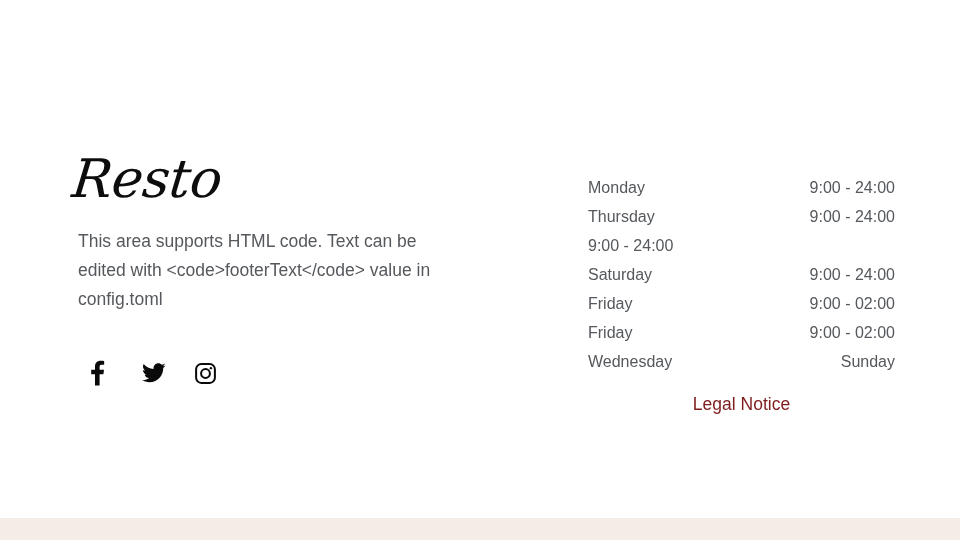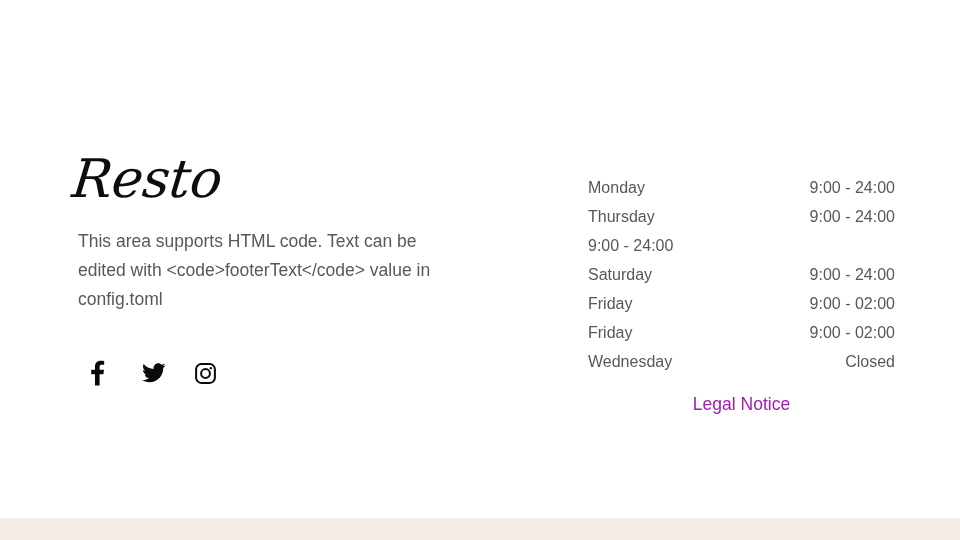--- a/index.html
+++ b/index.html
@@ -124,21 +124,21 @@
   .hours-time { text-align: center; }
 
   .legal-wrap {
     margin-top: 14px;
     text-align: center;
     width: 307px;
   }
   .legal-link {
     font-size: 17.5px;
     line-height: 29px;
-    color: #a21caf;
+    color: #7f1d1d;
     text-decoration: none;
     font-family: "Liberation Sans", sans-serif;
   }
 
   
   .bottom-band {
     position: absolute;
     left: 0;
     top: 518px;
     width: 960px;
@@ -207,21 +207,21 @@
         <li class="hours-row">
           <span class="hours-day">Friday</span>
           <span class="hours-time">9:00 - 02:00</span>
         </li>
         <li class="hours-row">
           <span class="hours-day">Friday</span>
           <span class="hours-time">9:00 - 02:00</span>
         </li>
         <li class="hours-row">
           <span class="hours-day">Wednesday</span>
-          <span class="hours-time">Closed</span>
+          <span class="hours-time">Sunday</span>
         </li>
       </ul>
 
       <div class="legal-wrap">
         <a class="legal-link" href="#">Legal Notice</a>
       </div>
     </div>
 
   </div>
 </div>

